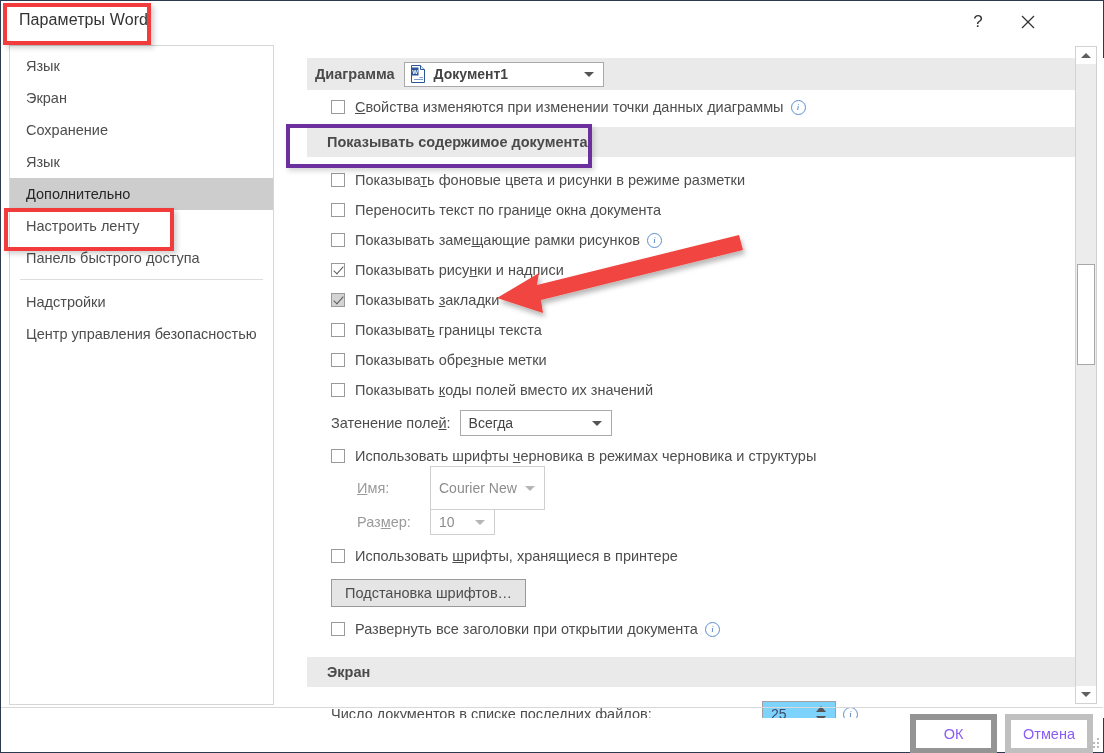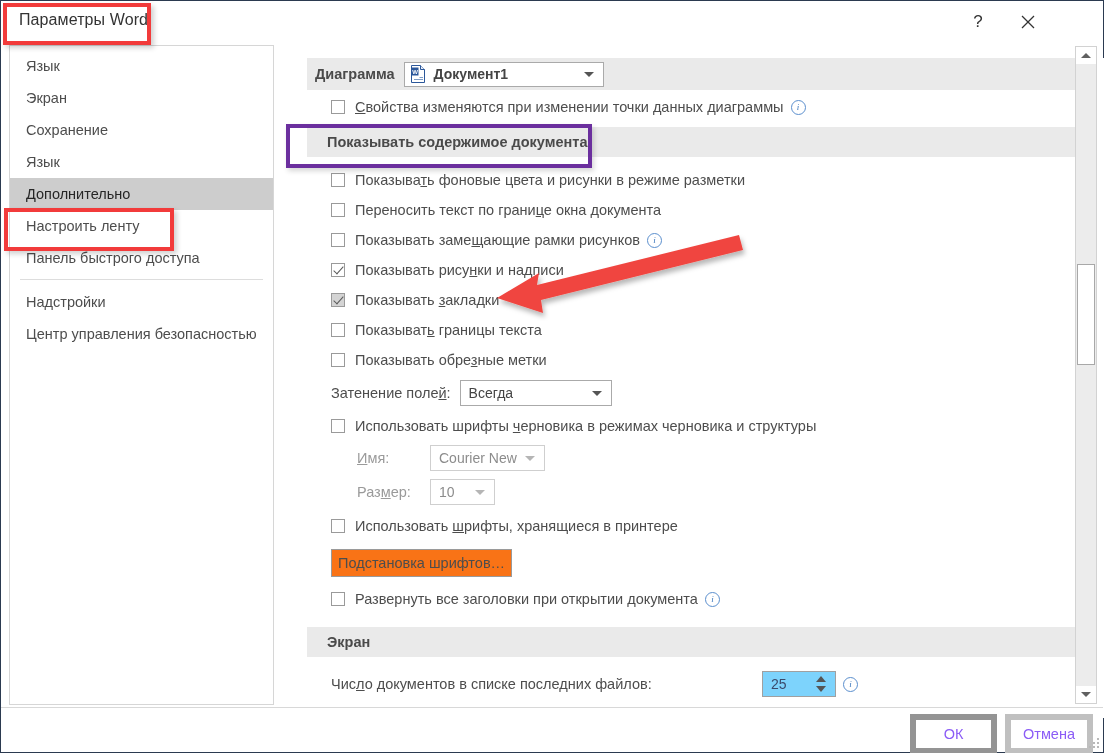--- a/index.html
+++ b/index.html
@@ -197,24 +197,24 @@
   .lblpre {
     font-size: 14.5px; color: #4d4d4d;
     margin-right: 9px;
     white-space: nowrap;
   }
   .lbldim { color: #9a9a9a; }
 
   .btn-normal {
     height: 28px;
     border: 1px solid #9a9a9a;
-    background: #f97316;
+    background: #e5e5e5;
     font-size: 14.5px;
     color: #4d4d4d;
-    padding: 0 6px;
+    padding: 0 13px;
     font-family: inherit;
     cursor: default;
     display: inline-flex; align-items: center;
   }
 
   
   .spin {
     width: 74px; height: 26px;
     border: 1px solid #a0a0a0;
     background: #7dd3fc;
@@ -443,37 +443,41 @@
       <div class="row">
         <span class="cb"></span>
         <span class="lbl"><span>Показыват</span><span class="u">ь</span><span> границы текста</span></span>
       </div>
 
       <div class="row">
         <span class="cb"></span>
         <span class="lbl"><span>Показывать обре</span><span class="u">з</span><span>ные метки</span></span>
       </div>
 
+      <div class="row">
+        <span class="cb"></span>
+        <span class="lbl"><span>Показывать </span><span class="u">к</span><span>оды полей вместо их значений</span></span>
+      </div>
 
       <div class="row" style="height:36px;">
         <span class="lblpre"><span>Затенение поле</span><span class="u">й</span><span>:</span></span>
         <span class="combo" style="width:152px;height:26px;">
           <span>Всегда</span>
           <span class="arrow"></span>
         </span>
       </div>
 
       <div class="row">
         <span class="cb"></span>
         <span class="lbl"><span>Использовать шрифты </span><span class="u">ч</span><span>ерновика в режимах черновика и структуры</span></span>
       </div>
 
       <div class="row indent2" style="height:34px;">
         <span class="lblpre lbldim" style="width:64px;"><span class="u">И</span><span>мя:</span></span>
-        <span class="combo disabled" style="width:115px;height:26px;">
+        <span class="combo disabled" style="width:115px;height:44px;">
           <span>Courier New</span>
           <span class="arrow"></span>
         </span>
       </div>
 
       <div class="row indent2" style="height:34px;">
         <span class="lblpre lbldim" style="width:64px;"><span>Раз</span><span class="u">м</span><span>ер:</span></span>
         <span class="combo disabled" style="width:65px;height:26px;">
           <span>10</span>
           <span class="arrow"></span>

